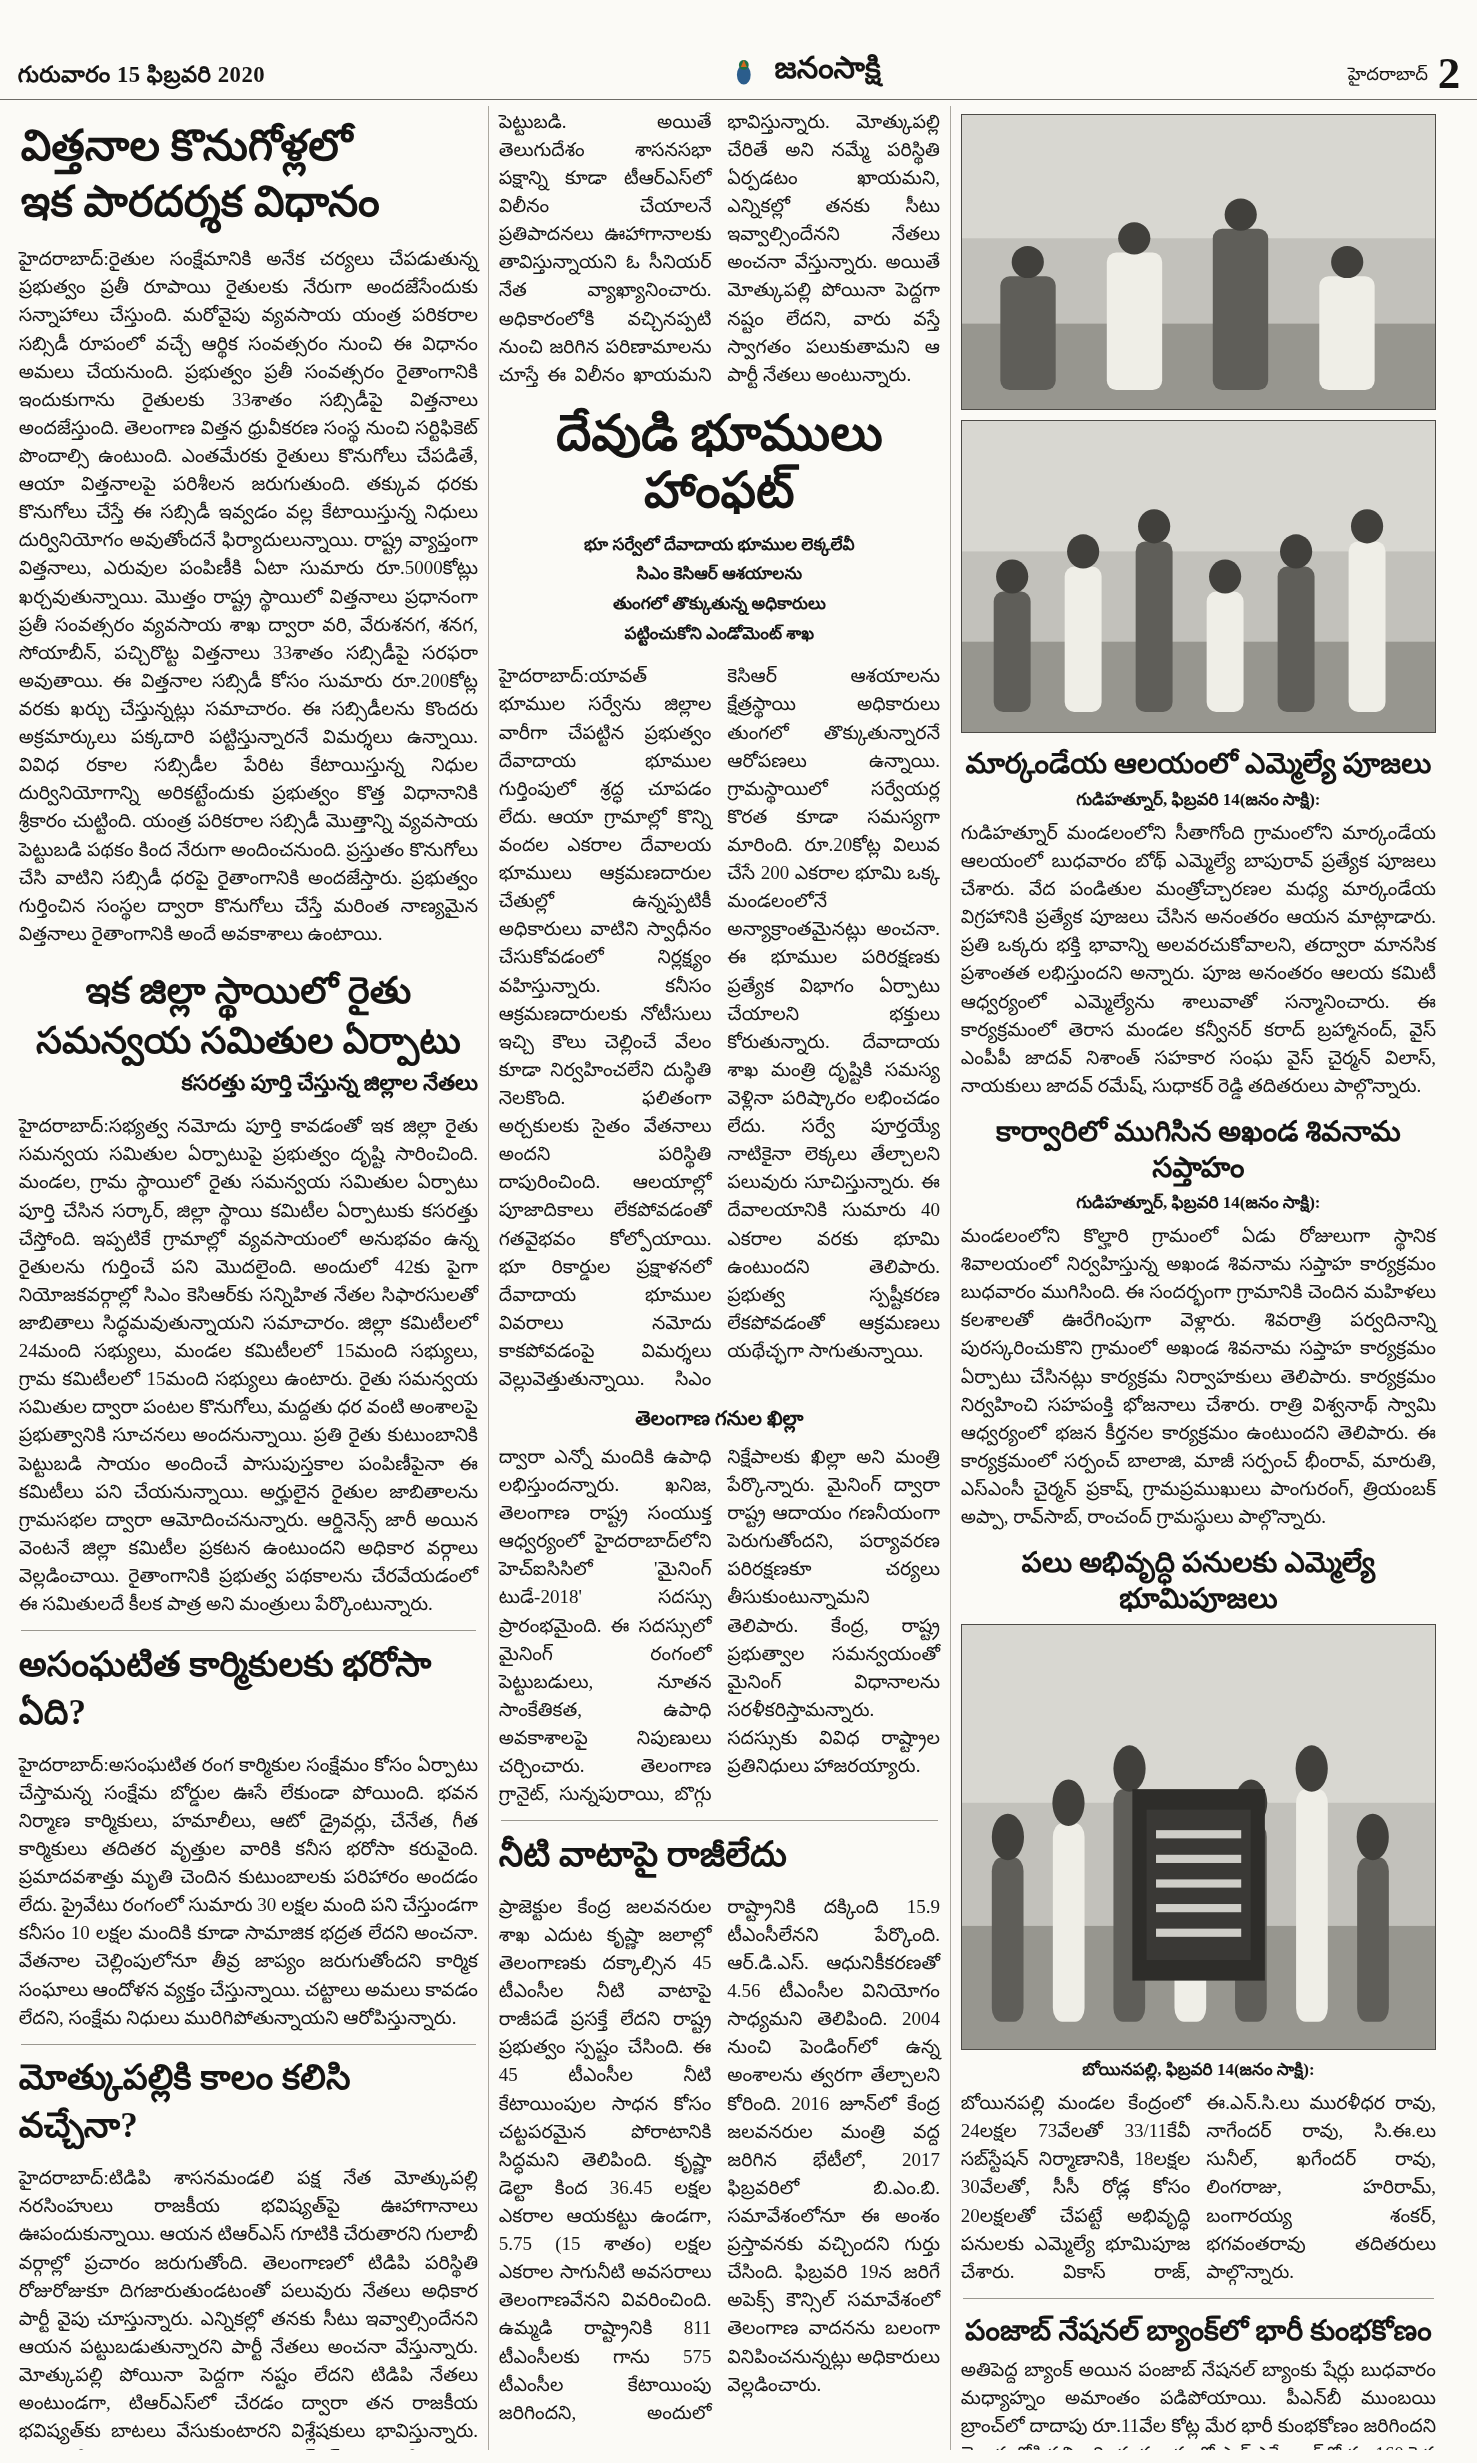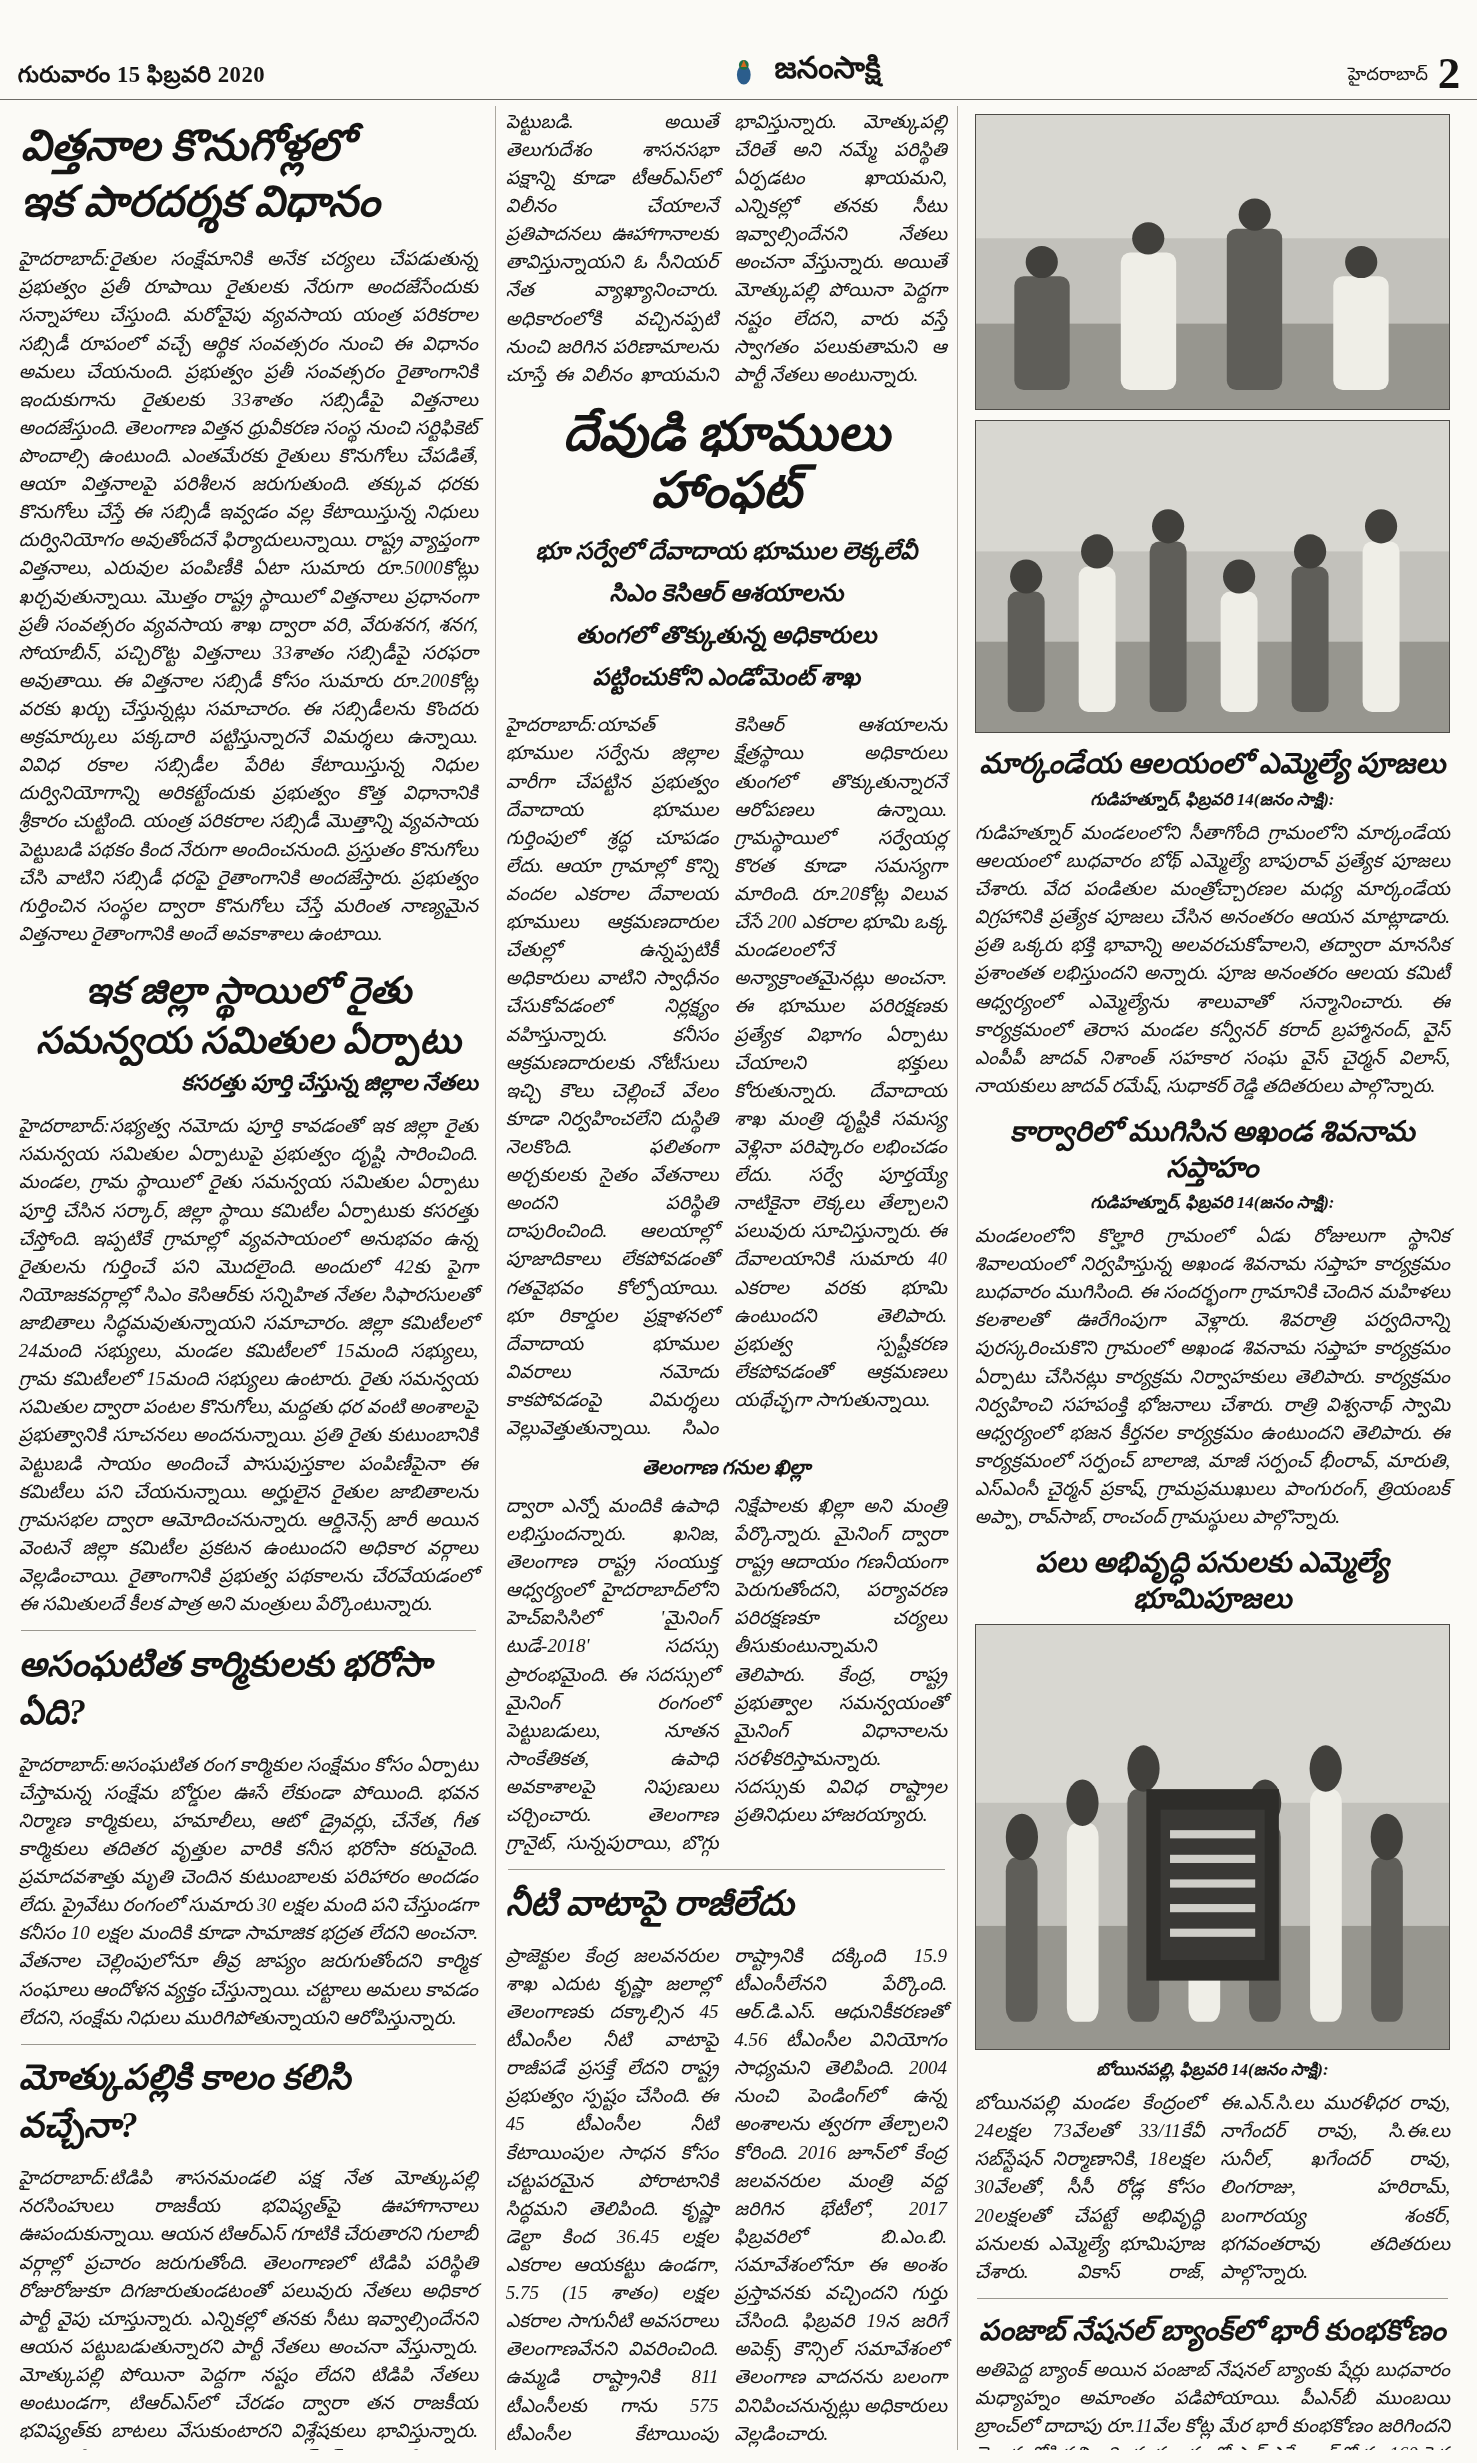--- a/index.html
+++ b/index.html
@@ -22,33 +22,32 @@
   .hdr-date{font-size:22.7px;font-weight:bold;letter-spacing:0.5px;}
   .hdr-logo{display:flex;align-items:center;gap:19px;font-size:30.5px;font-weight:bold;}
   .hdr-logo svg{display:block;}
   .hdr-right{display:flex;align-items:flex-end;gap:9.9px;}
   .hdr-city{font-size:18px;font-weight:normal;padding-bottom:3.9px;}
   .hdr-pg{font-size:45px;font-weight:bold;line-height:.9;}
   
   .cols{
     display:grid;
     grid-template-columns:479px 463px 495px;
-    column-gap:7px;
+    column-gap:0;
     padding:5.9px 8.9px 0 8.9px;
     height:2344px;
     overflow:hidden;
-    font-style:italic;
   }
   .col{overflow:hidden;padding:2px 9.9px 0 9.9px;}
   .col-mid{border-left:1px solid #aba89f;border-right:1px solid #aba89f;}
   
   .blk{margin:0 0 9.9px 0;}
   .headline-xl{font-size:43px;font-weight:bold;line-height:1.3;white-space:pre-line;margin:9.9px 0 15.8px 2px;}
   .hero{font-size:50px;font-weight:bold;text-align:center;line-height:1.15;margin:15.8px 0 9.9px 0;}
-  .deck{font-size:24px;font-weight:bold;text-align:center;line-height:1.75;white-space:pre-line;margin:2px 0 13.8px 0;}
+  .deck{font-size:17px;font-weight:bold;text-align:center;line-height:1.75;white-space:pre-line;margin:2px 0 13.8px 0;}
   .subhead-lg{font-size:37px;font-weight:bold;text-align:center;line-height:1.35;white-space:pre-line;margin:17.7px 0 5.9px 0;}
   .kicker{font-size:21.7px;font-weight:bold;text-align:right;margin:2px 0 11.8px 0;}
   .subhead{font-size:35px;font-weight:bold;text-align:left;margin:13.8px 0 9.9px 0;}
   .subhead-sm{font-size:20px;font-weight:bold;text-align:center;margin:13.8px 0 7.9px 0;}
   .headline-right{font-size:28.6px;font-weight:bold;text-align:center;line-height:1.25;margin:13.8px 0 7.9px 0;}
   .dateline{font-size:17px;font-weight:bold;text-align:center;margin:0 0 5.9px 0;}
   .body{font-size:19px;line-height:1.48;text-align:justify;}
   .cols2{column-count:2;column-gap:15.8px;}
   .photo{
     border:1px solid #4c4a46;margin:5.9px 0 9.9px 0;

